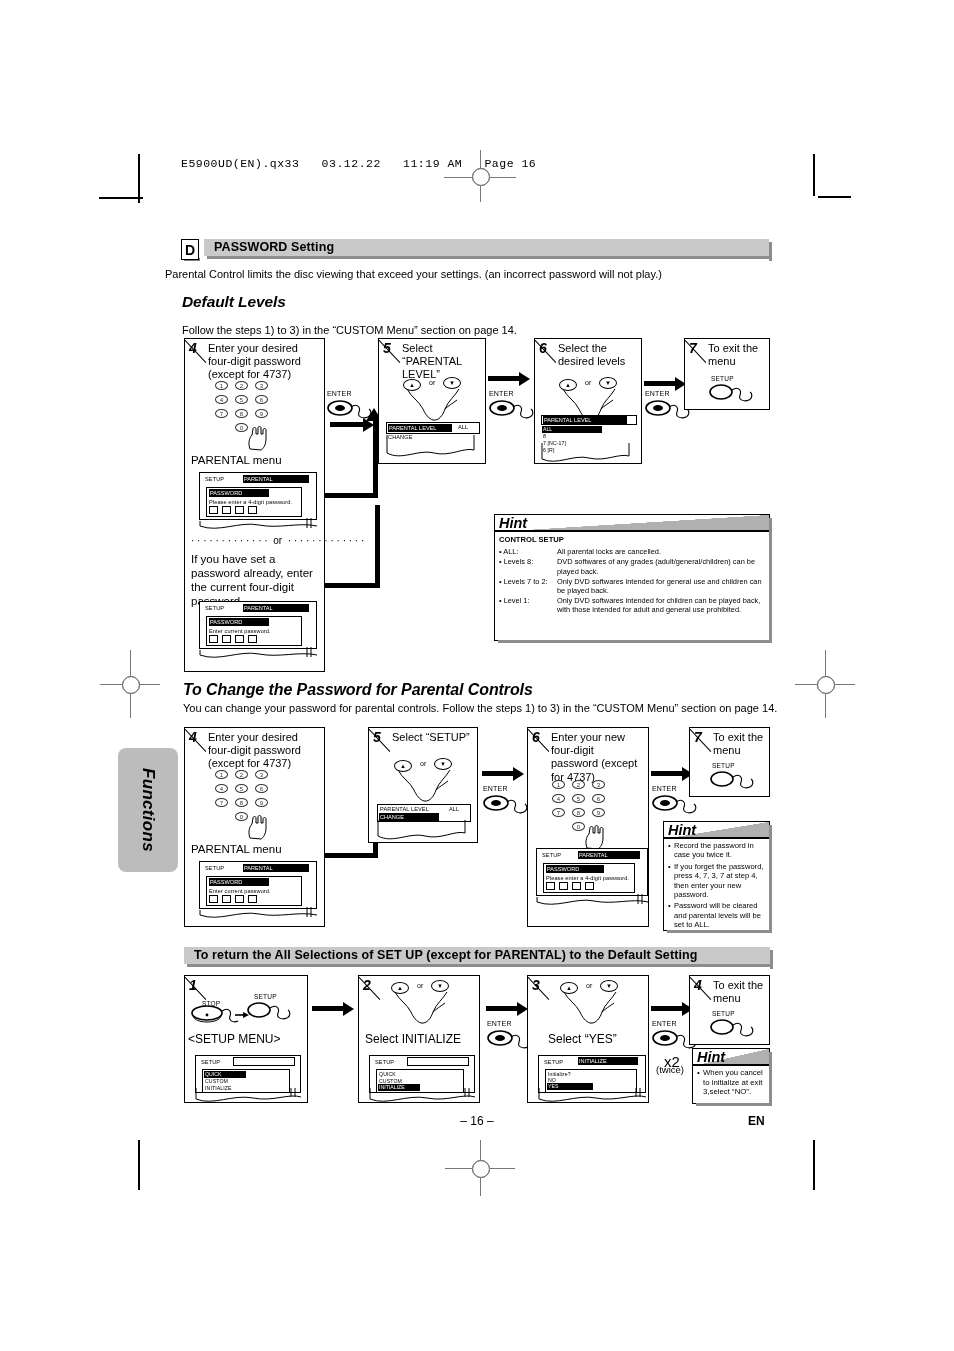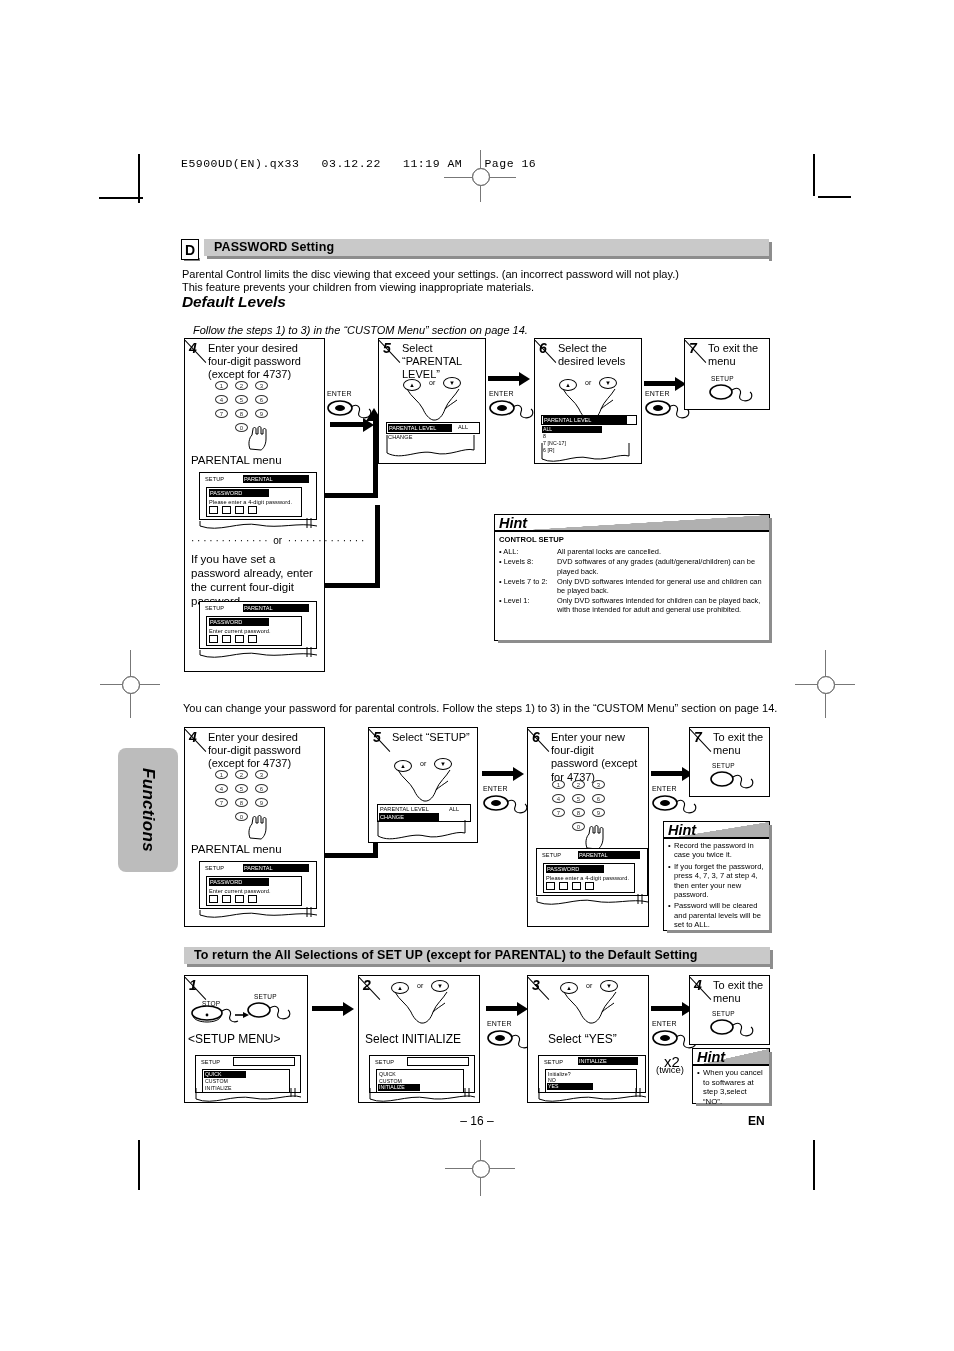--- a/index.html
+++ b/index.html
@@ -156,24 +156,23 @@
       <span>D</span>
     </div>
   <div class="dbox-shadow"></div>
   <div class="sechdr" style="left:204px;top:239px;width:565px;">
     <div class="bar"></div>
       <div class="shadow"></div>
       <div class="shadow2"></div>
     <div class="txt">PASSWORD Setting</div>
   </div>
 
-  <div class="ptext" style="left:182px;top:268px;width:600px;">Parental Control limits the disc viewing that exceed your settings. (an incorrect password will not play.)</div>
-  <div class="ptext" style="left:182px;top:281px;width:600px;">This feature prevents your children from viewing inappropriate materials.</div>
+  <div class="ptext" style="left:165px;top:268px;width:600px;">Parental Control limits the disc viewing that exceed your settings. (an incorrect password will not play.)</div>
   <div class="h2i" style="left:182px;top:293px;">Default Levels</div>
-  <div class="ptext" style="left:193px;top:324px;width:610px;font-style:italic;">Follow the steps 1) to 3) in the “CUSTOM Menu” section on page 14.</div>
+  <div class="ptext" style="left:182px;top:324px;width:610px;">Follow the steps 1) to 3) in the “CUSTOM Menu” section on page 14.</div>
 
   <div class="stepbox" style="left:184px;top:338px;width:141px;height:334px;">
     <div class="corner">
         <i></i>
       </div>
     <div class="stepnum">4</div>
     <div class="steptext" style="left:23px;top:3px;width:112px;">Enter your desired four-digit password (except for 4737)</div>
 
     <div class="keypad" style="left:30px;top:42px;width:90px;height:62px;">
       <div class="key" style="left:0px;top:0px;">1</div>
@@ -369,20 +368,21 @@
           <div class="k">• Levels 7 to 2:</div>
           <div class="v">Only DVD softwares intended for general use and children can be played back.</div>
         </div>
       <div class="ctl-row">
           <div class="k">• Level 1:</div>
           <div class="v">Only DVD softwares intended for children can be played back, with those intended for adult and general use prohibited.</div>
         </div>
     </div>
   </div>
 
+  <div class="h2i" style="left:183px;top:681px;font-size:16px;">To Change the Password for Parental Controls</div>
   <div class="ptext" style="left:183px;top:702px;width:610px;">You can change your password for parental controls.  Follow the steps 1) to 3) in the “CUSTOM Menu” section on page 14.</div>
 
   <div class="stepbox" style="left:184px;top:727px;width:141px;height:200px;">
     <div class="corner">
         <i></i>
       </div>
     <div class="stepnum">4</div>
     <div class="steptext" style="left:23px;top:3px;width:112px;">Enter your desired four-digit password (except for 4737)</div>
 
     <div class="keypad" style="left:30px;top:42px;width:90px;height:62px;">
@@ -701,20 +701,20 @@
 
   <div class="hint" style="left:692px;top:1048px;width:78px;height:56px;">
     <div class="hbar">
       <div class="tri"></div>
       <div class="word">Hint</div>
       <div class="ul"></div>
     </div>
     <div class="shadow"></div>
       <div class="shadow-r"></div>
     <div class="body" style="top:19px;font-size:7.8px;line-height:9.6px;">
-      <div class="bullet-li">When you cancel to softwares at step 3,select “NO”.</div>
+      <div class="bullet-li">When you cancel to initialize at exit 3,select “NO”.</div>
     </div>
   </div>
 
   <div class="footer-page">– 16 –</div>
   <div class="footer-en">EN</div>
 
 </div>
 
 </body></html>

